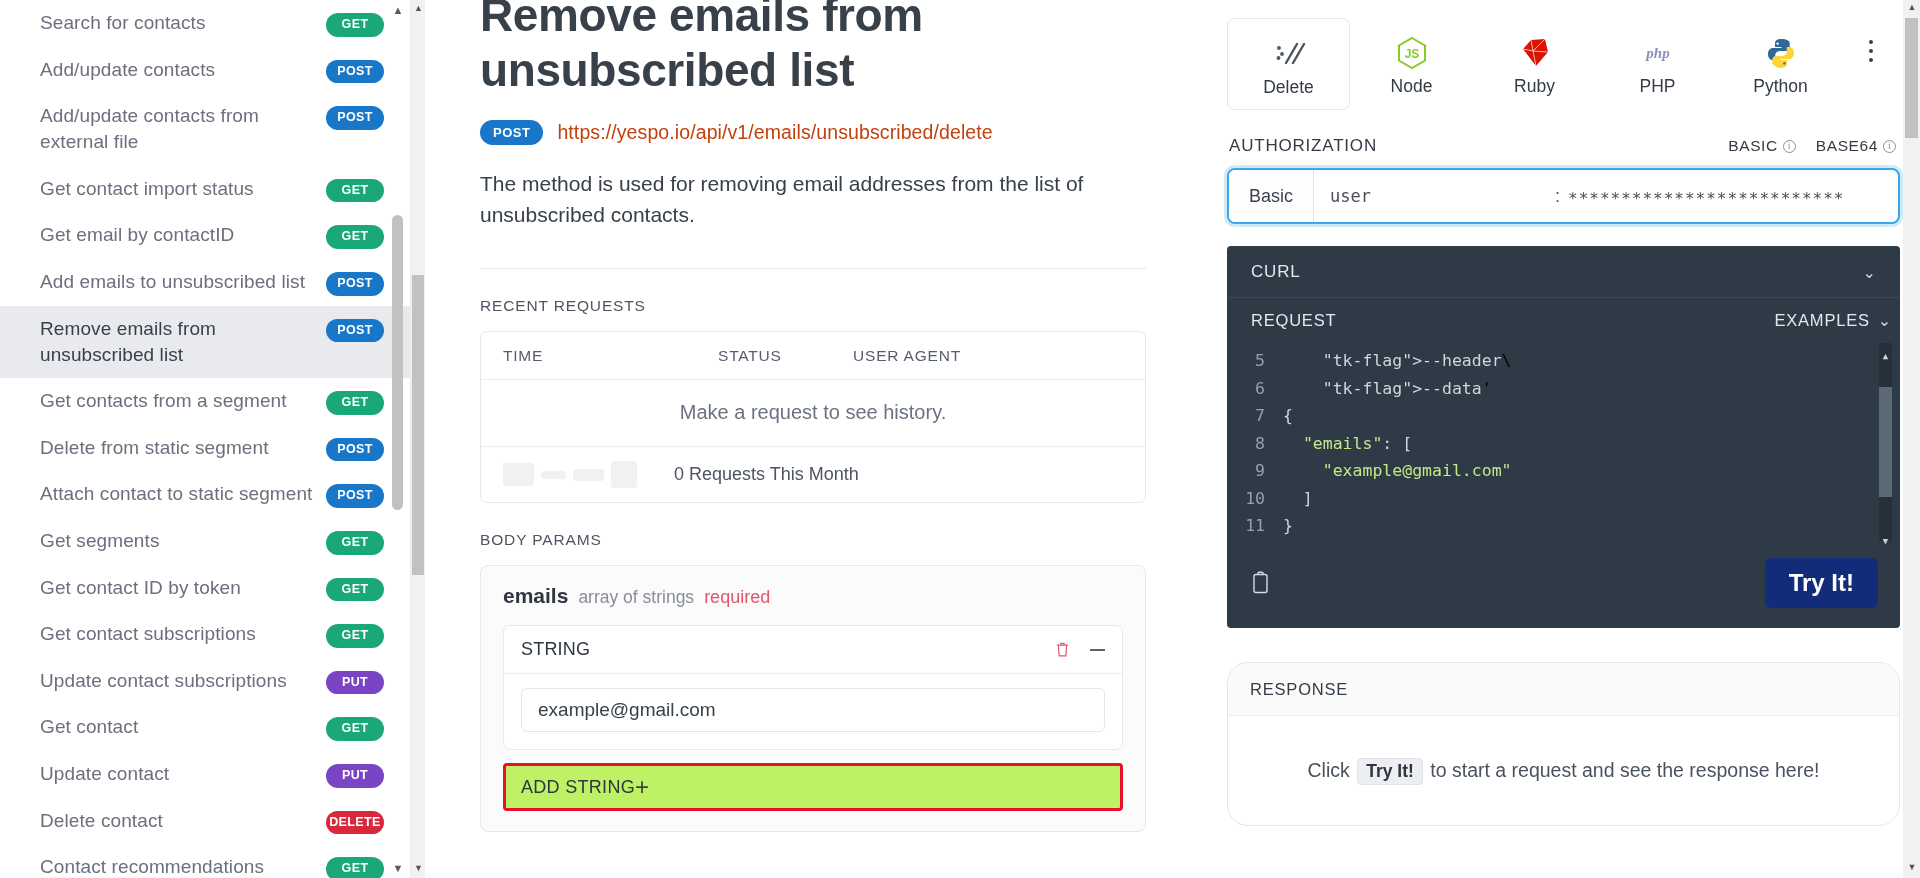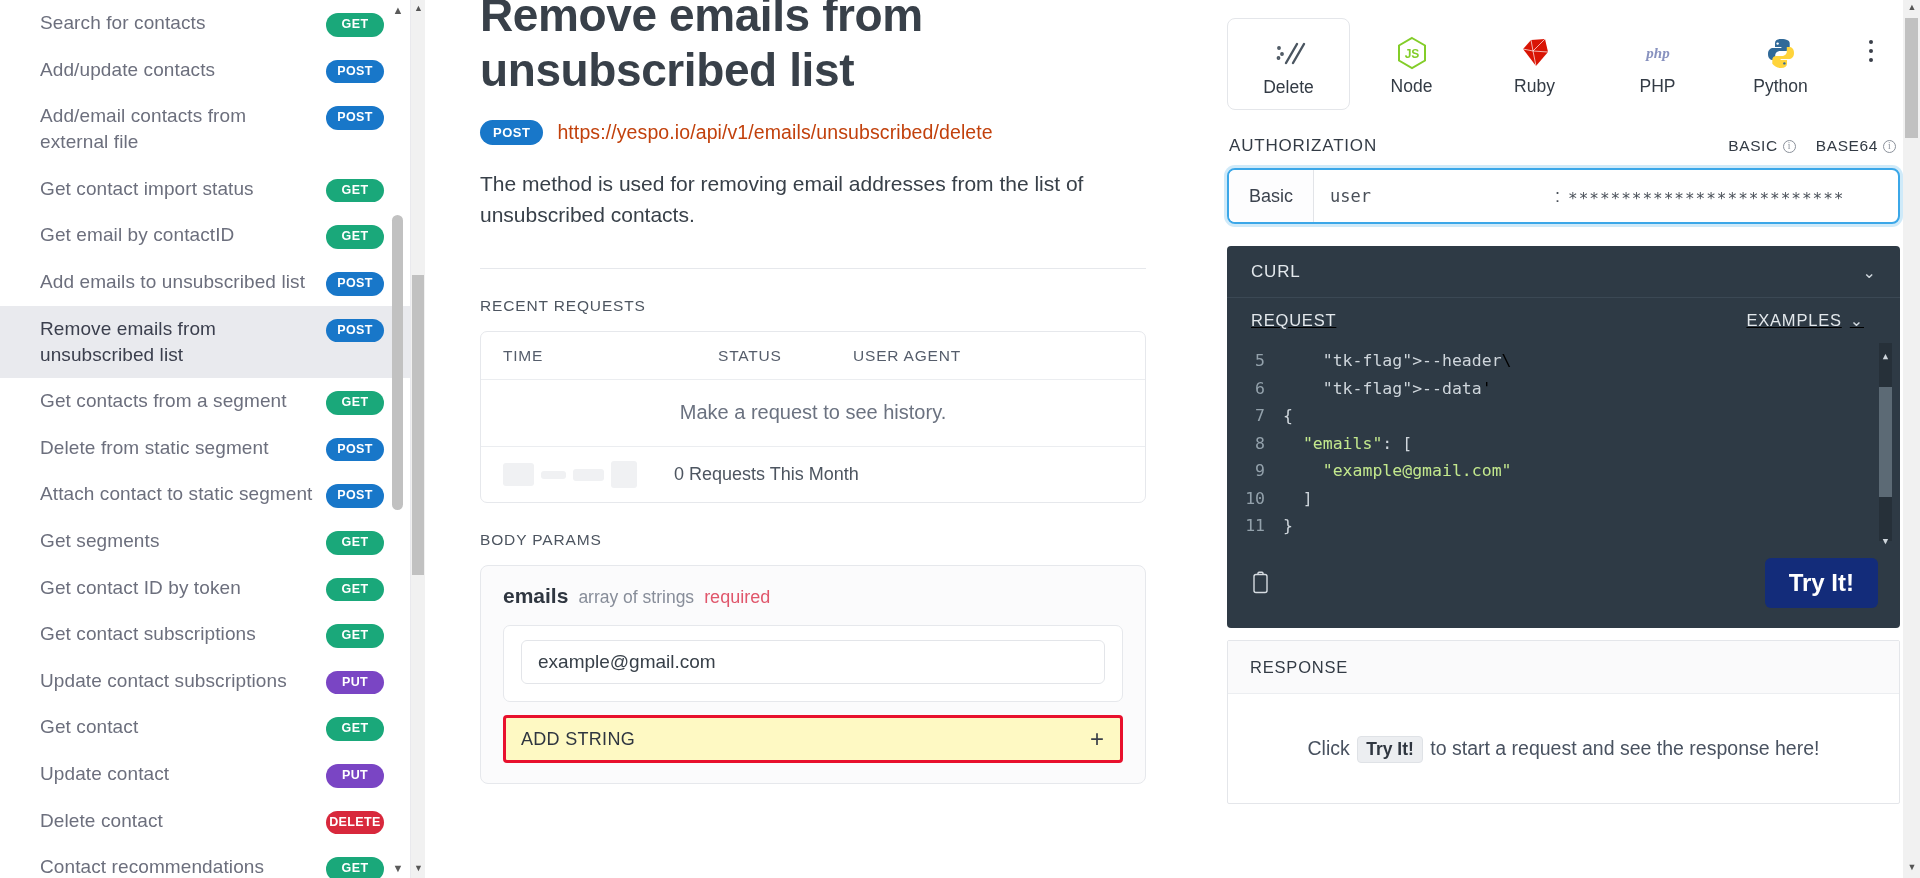--- a/index.html
+++ b/index.html
@@ -139,22 +139,22 @@
   .trash { width: 15px; height: 17px; }
   .minus { width: 15px; height: 2px; background: #5b616d; display: block; }
   .string-body { padding: 14px 17px 17px 17px; }
   .text-input {
     width: 100%; height: 44px; border: 1px solid #e3e5e9; border-radius: 6px;
     padding: 0 16px; font-size: 19px; color: #384049;
     font-family: "Liberation Sans", sans-serif; background: #fff; outline: none;
   }
   .add-string {
     margin-top: 13px; border: 3px solid #e8112d; border-radius: 4px;
-    height: 48px; display: flex; align-items: center; justify-content: space-between;
-    padding: 0 16px 0 15px; background: #fef9c3; cursor: pointer;
+    height: 48px; display: flex; align-items: center; justify-content: flex-start;
+    padding: 0 16px 0 15px; background: #bef264; cursor: pointer;
   }
   .add-string .lbl { font-size: 18px; color: #2f3640; letter-spacing: .3px; }
   .add-string .plus { font-size: 24px; color: #3a3f4a; line-height: 1; font-weight: 300; }
 
   
   .right {
     width: 717px; flex: 0 0 717px; background: #fff; height: 878px;
     padding: 8px 20px 0 24px; position: relative; overflow: hidden;
   }
   .lang-bar { display: flex; align-items: flex-start; gap: 0; padding-top: 10px; }
@@ -207,22 +207,21 @@
     margin-top: 22px; background: #2e3a45; border-radius: 4px; overflow: hidden;
   }
   .code-top {
     display: flex; align-items: center; justify-content: space-between;
     padding: 16px 24px 15px 24px; border-bottom: 1px solid #3b4854;
   }
   .code-top .t { font-size: 17px; letter-spacing: .8px; color: #e3e8ec; font-weight: 500; }
   .chev { color: #cfd6dc; font-size: 16px; }
   .code-sub {
     display: flex; align-items: flex-start; justify-content: space-between;
-    padding: 13px 36px 11px 24px;
-    text-decoration: underline;
+    padding: 13px 8px 11px 24px;
   }
   .code-sub .t { font-size: 16.5px; letter-spacing: .8px; color: #e3e8ec; font-weight: 500; }
   .code-sub .ex { font-size: 16.5px; letter-spacing: .8px; color: #e3e8ec; display:flex; gap:8px; align-items:center;}
   .code-body {
     position: relative; padding: 6px 0 4px 0; height: 205px; overflow: hidden;
     font-family: "DejaVu Sans Mono", monospace; font-size: 16.5px; line-height: 27.5px;
   }
   .cl { display: flex; }
   .ln { width: 56px; text-align: right; padding-right: 18px; color: #93a1ab; flex: 0 0 56px; }
   .ct { white-space: pre; color: #cfd6dc; }
@@ -232,21 +231,21 @@
   .code-scroll .th { position: absolute; top: 44px; left: 0; width: 13px; height: 110px; background: #5c6a75; }
   .code-scroll .up, .code-scroll .dn { position: absolute; left: 1px; width: 11px; height: 13px; color: #cfd6dc; font-size: 9px; text-align:center; }
   .code-foot { display: flex; align-items: center; justify-content: space-between; padding: 12px 22px 20px 24px; }
   .copy-ico { width: 20px; height: 24px; }
   .tryit {
     background: #132c7a; color: #fff; font-size: 24px; font-weight: 700;
     padding: 11px 24px; border-radius: 6px; border: none; cursor: pointer;
     font-family: "Liberation Sans", sans-serif;
   }
 
-  .resp-card { margin-top: 12px; border: 1px solid #e4e6ea; border-radius: 2px; overflow: hidden; }
+  .resp-card { margin-top: 34px; border: 1px solid #e4e6ea; border-radius: 21px; overflow: hidden; }
   .resp-head { padding: 17px 22px 16px; background: #fafafb; border-bottom: 1px solid #eceef1; }
   .resp-head .t { font-size: 16.5px; letter-spacing: .8px; color: #333b45; }
   .resp-body { padding: 42px 0 40px; text-align: center; font-size: 19.5px; color: #495260; }
   .chip {
     display: inline-block; background: #eceef1; border: 1px solid #dfe2e6;
     border-radius: 4px; padding: 2px 8px; font-size: 17.5px; color: #2f3640;
     font-weight: 600; margin: 0 2px;
   }
 
   
@@ -263,21 +262,21 @@
     <div class="nav-list" id="navList">
         <div class="nav-item">
           <div class="nav-label">Search for contacts</div>
           <div class="badge get">GET</div>
         </div>
         <div class="nav-item">
           <div class="nav-label">Add/update contacts</div>
           <div class="badge post">POST</div>
         </div>
         <div class="nav-item">
-          <div class="nav-label">Add/email contacts from external file</div>
+          <div class="nav-label">Add/update contacts from external file</div>
           <div class="badge post">POST</div>
         </div>
         <div class="nav-item">
           <div class="nav-label">Get contact import status</div>
           <div class="badge get">GET</div>
         </div>
         <div class="nav-item">
           <div class="nav-label">Get email by contactID</div>
           <div class="badge get">GET</div>
         </div>
@@ -383,20 +382,33 @@
         <div class="section-label">BODY PARAMS</div>
 
         <div class="param-card">
           <div class="param-title">
             <span class="p-name">emails</span>
             <span class="p-type">array of strings</span>
             <span class="p-req">required</span>
           </div>
 
           <div class="string-box">
+            <div class="string-head">
+              <span class="lbl">STRING</span>
+              <span class="sh-actions">
+                <span class="trash">
+                  <svg viewBox="0 0 16 18" width="15" height="17" fill="none" stroke="#e0566b" stroke-width="1.3">
+                    <path d="M2 4.3h12M6.3 4.3V2.4h3.4v1.9M3.6 4.3l.8 11.4h7.2l.8-11.4"></path>
+                  </svg>
+                </span>
+                <span>
+                    <i class="minus"></i>
+                  </span>
+              </span>
+            </div>
             <div class="string-body">
               <input class="text-input" type="text" value="example@gmail.com" style="">
             </div>
           </div>
 
           <div class="add-string">
             <span class="lbl">ADD STRING</span>
             <span class="plus">+</span>
           </div>
         </div>

